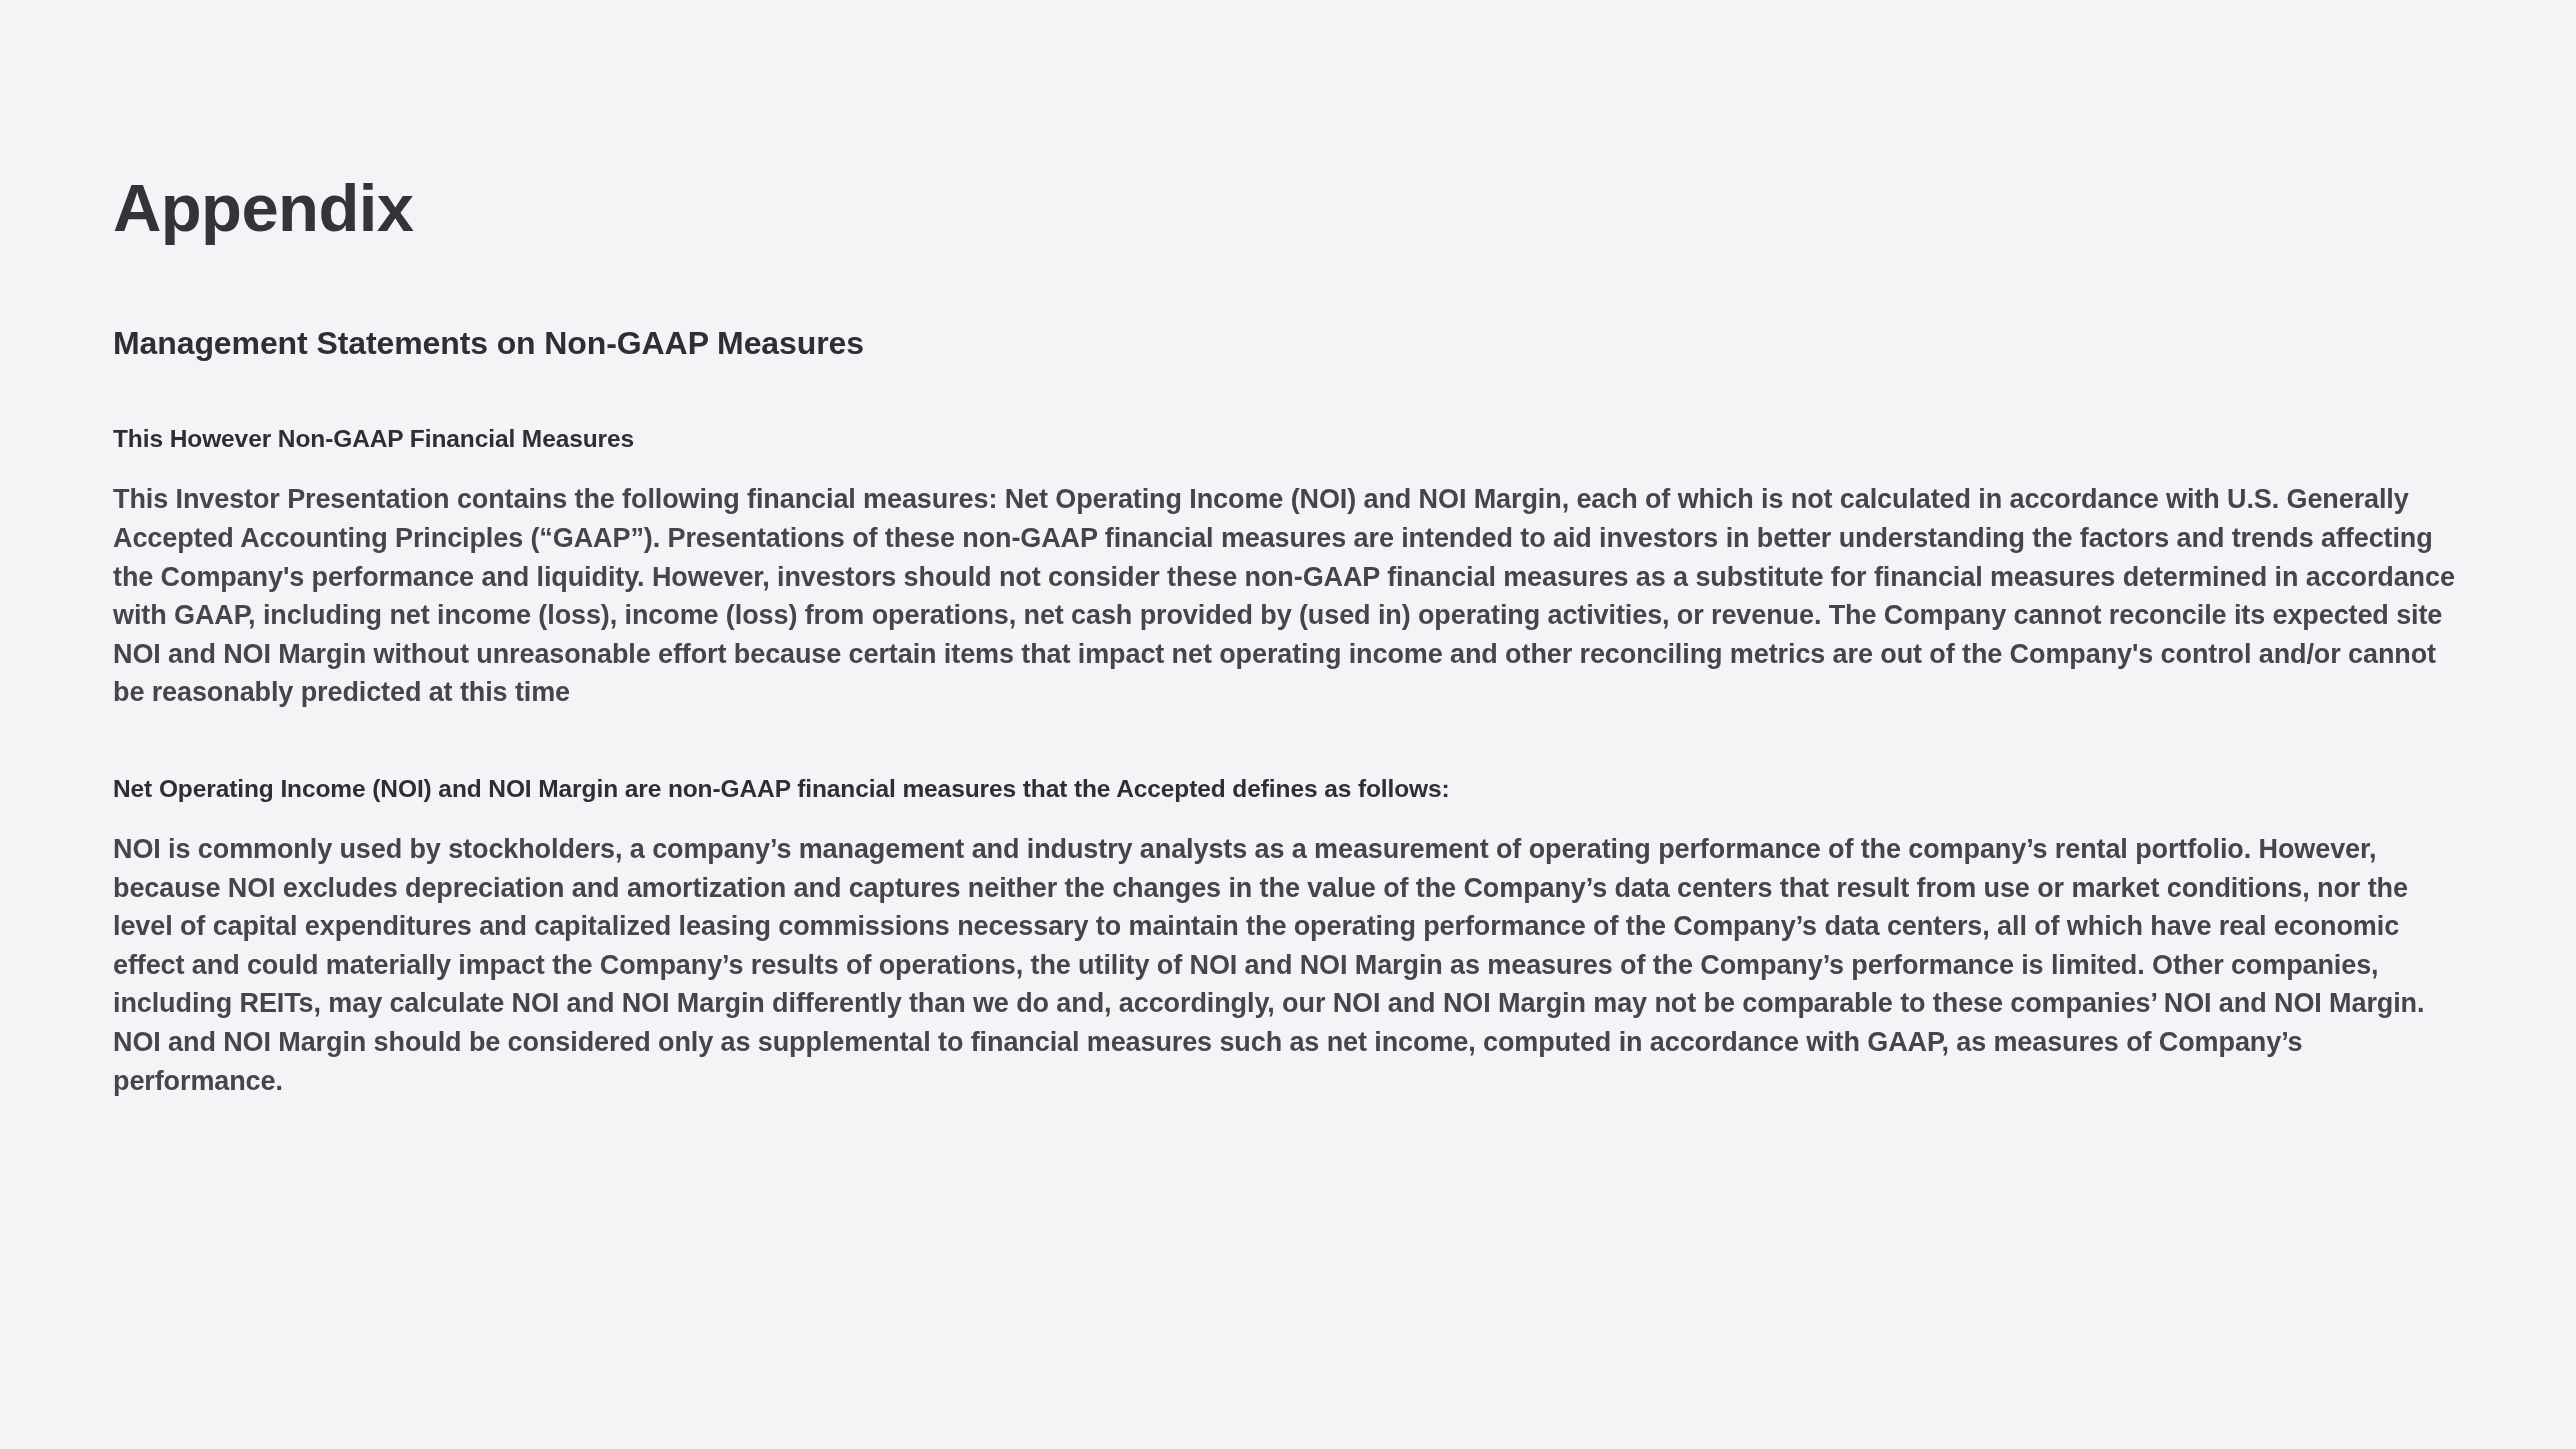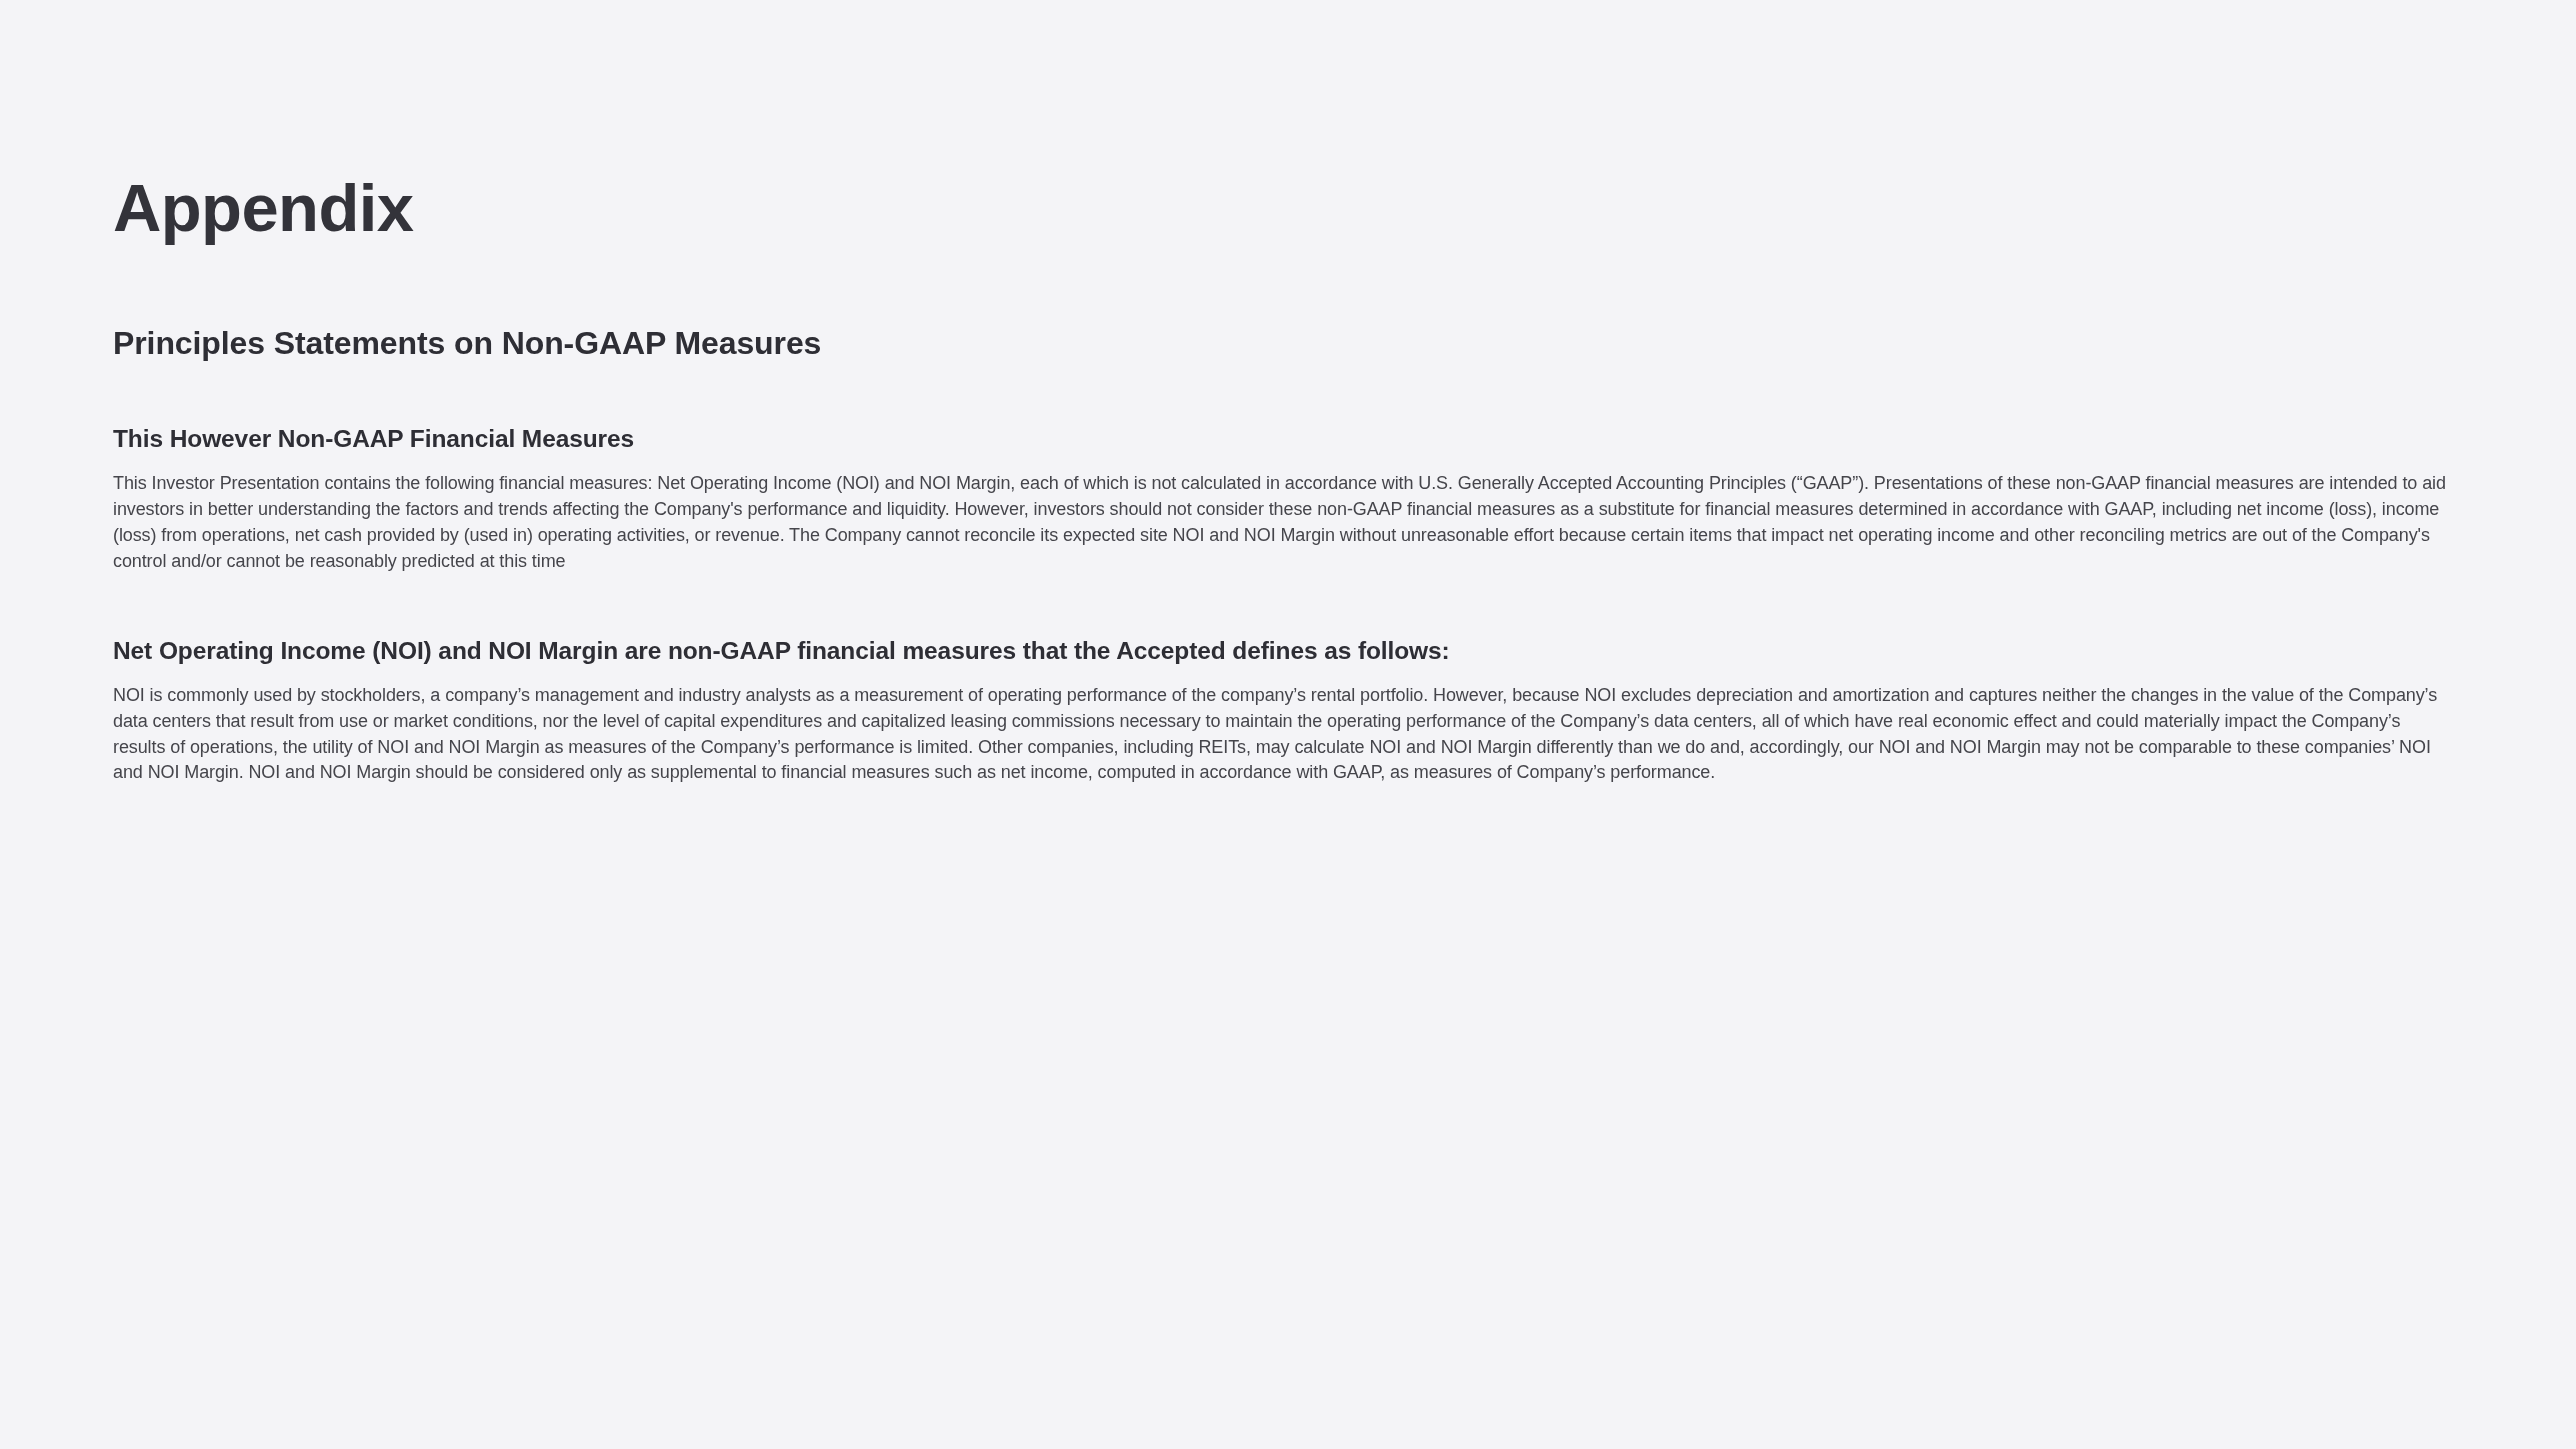--- a/index.html
+++ b/index.html
@@ -48,43 +48,43 @@
     margin-top: 63px;
   }
   .block-heading {
     font-size: 24.5px;
     font-weight: bold;
     color: #2e2e35;
     letter-spacing: -0.1px;
     margin-bottom: 11.6px;
   }
   .block-body {
-    font-size: 18px;
-    font-weight: normal;
+    font-size: 27px;
+    font-weight: bold;
     color: #45454b;
     line-height: 1.43;
     letter-spacing: -0.1px;
     max-width: 2344px;
   }
   .block-body.narrow {
     max-width: 2190px;
   }
   .block-body + .block-body {
     margin-top: 74px;
   }
 </style>
 </head>
 <body>
 
 <div class="slide">
   <div class="content">
 
     <h1 class="slide-title">Appendix</h1>
 
-    <h2 class="section-heading">Principles Statements on Non-GAAP Measures</h2>
+    <h2 class="section-heading">Management Statements on Non-GAAP Measures</h2>
 
     <div class="block">
       <div class="block-heading">This However Non-GAAP Financial Measures</div>
       <p class="block-body">This Investor Presentation contains the following financial measures: Net Operating Income (NOI) and NOI Margin, each of which is not calculated in accordance with U.S. Generally Accepted Accounting Principles (“GAAP”). Presentations of these non-GAAP financial measures are intended to aid investors in better understanding the factors and trends affecting the Company's performance and liquidity. However, investors should not consider these non-GAAP financial measures as a substitute for financial measures determined in accordance with GAAP, including net income (loss), income (loss) from operations, net cash provided by (used in) operating activities, or revenue. The Company cannot reconcile its expected site NOI and NOI Margin without unreasonable effort because certain items that impact net operating income and other reconciling metrics are out of the Company's control and/or cannot be reasonably predicted at this time</p>
     </div>
 
     <div class="block">
       <div class="block-heading">Net Operating Income (NOI) and  NOI Margin are non-GAAP financial measures that the Accepted defines as follows:</div>
       <p class="block-body">NOI is commonly used by stockholders, a company’s management and industry analysts as a measurement of operating performance of the company’s rental portfolio. However, because NOI excludes depreciation and amortization and captures neither the changes in the value of the Company’s data centers that result from use or market conditions, nor the level of capital expenditures and capitalized leasing commissions necessary to maintain the operating performance of the Company’s data centers, all of which have real economic effect and could materially impact the Company’s results of operations, the utility of NOI and NOI Margin as measures of the Company’s performance is limited. Other companies, including REITs, may calculate NOI and NOI Margin differently than we do and, accordingly, our NOI and NOI Margin may not be comparable to these companies’ NOI and NOI Margin.  NOI and NOI Margin should be considered only as supplemental to financial measures such as net income, computed in accordance with GAAP, as measures of Company’s performance.</p>
     </div>

